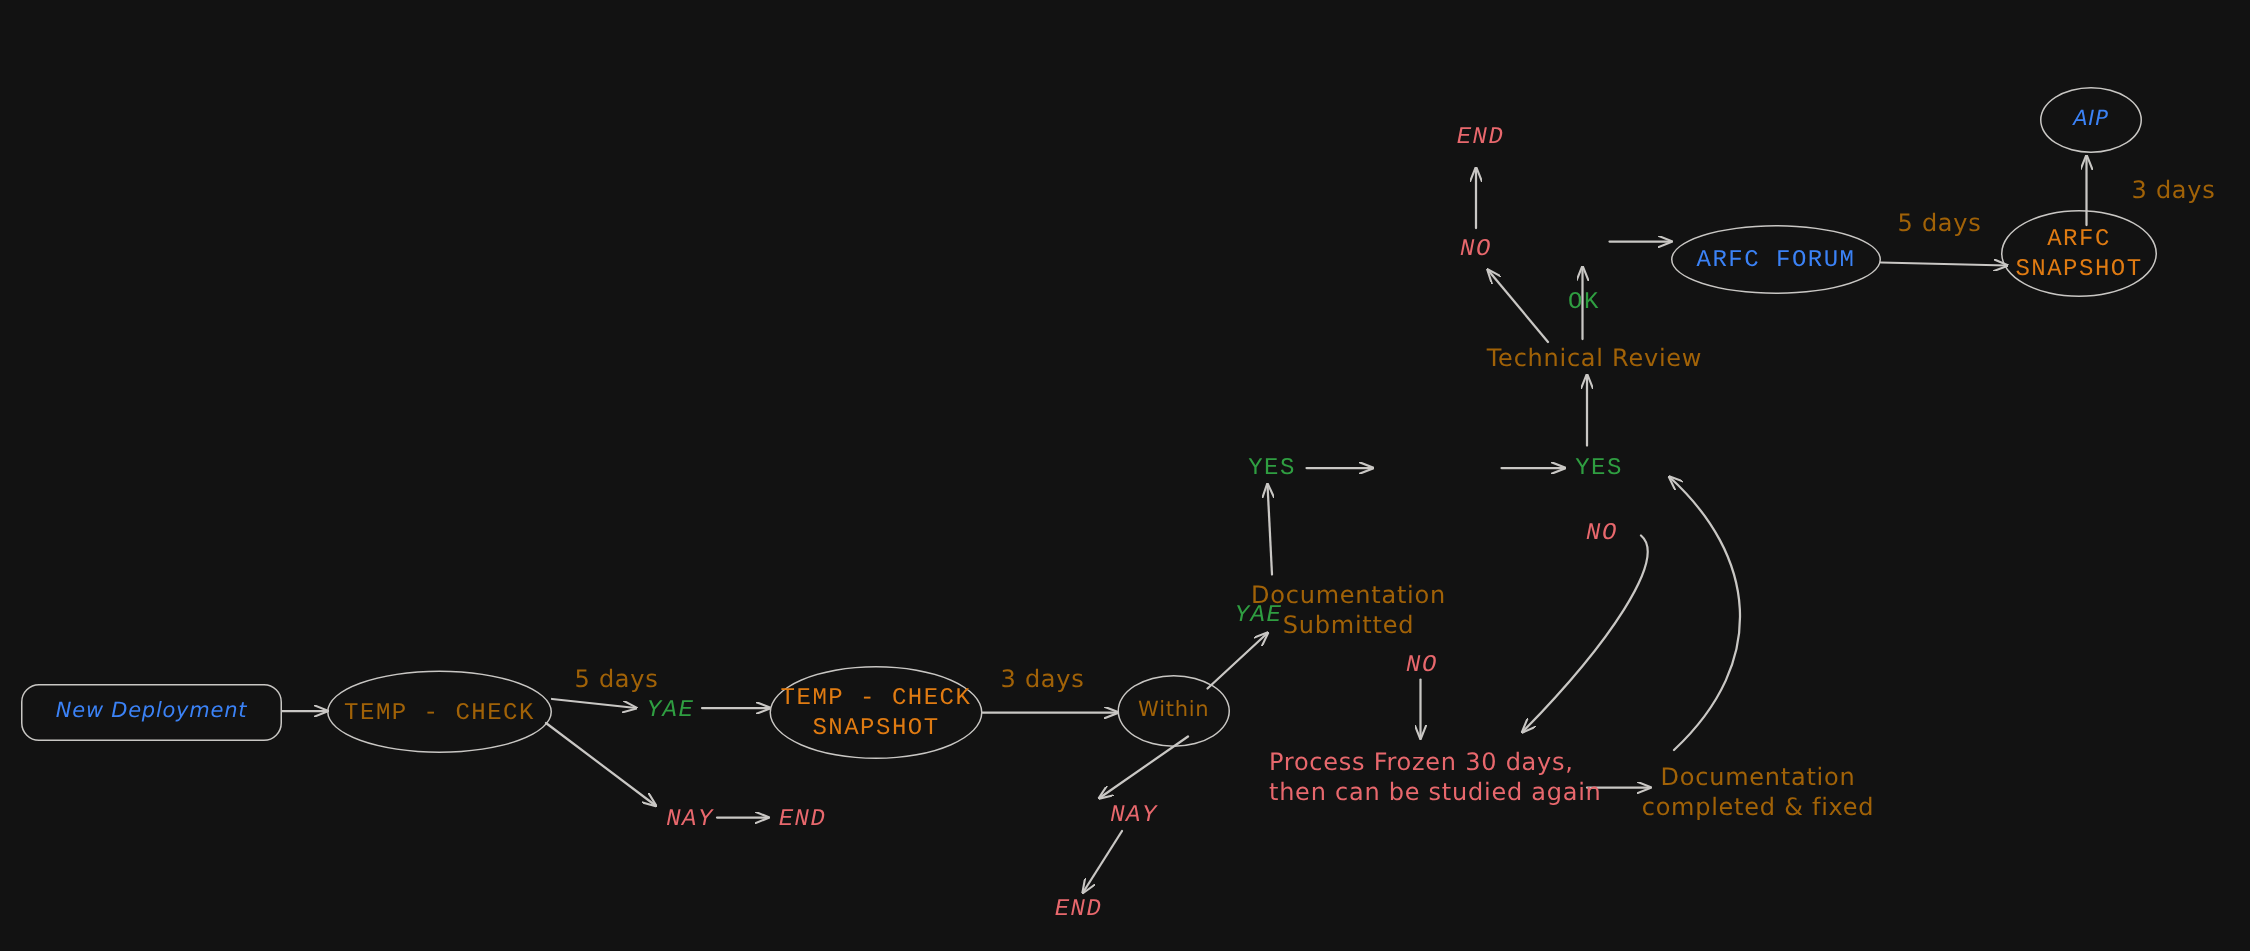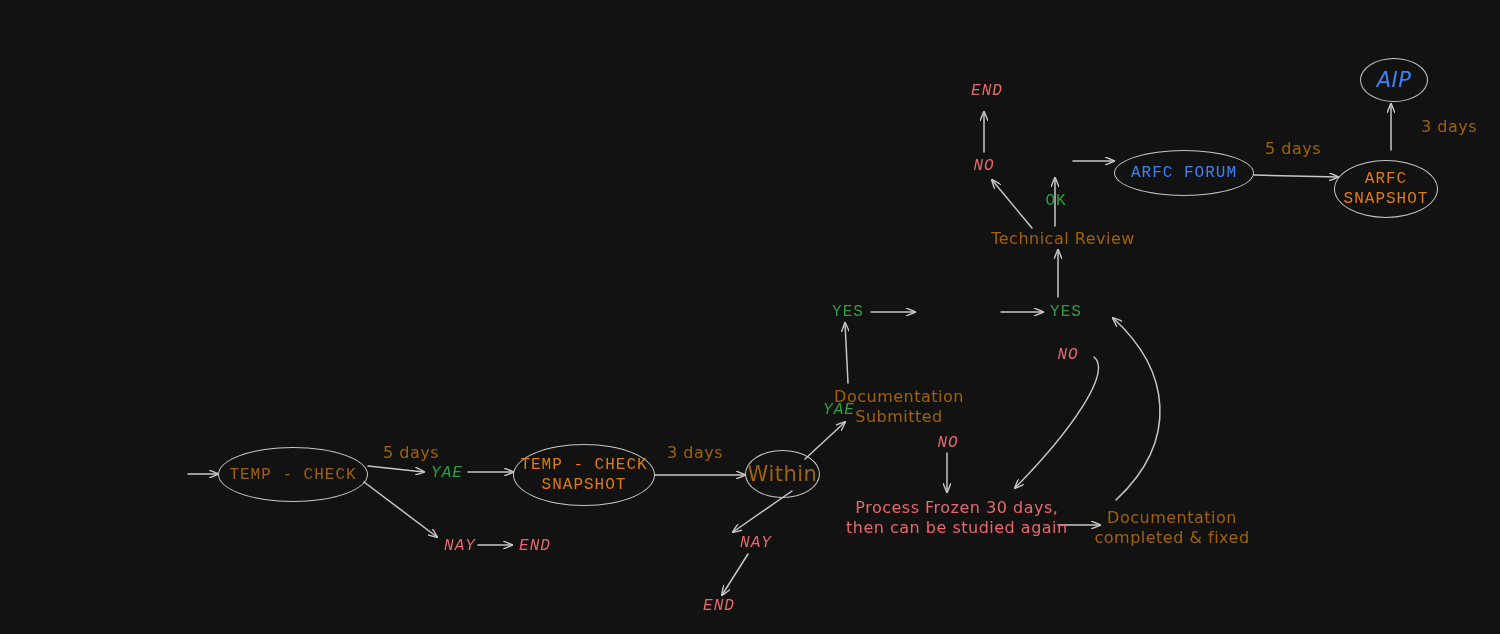--- a/index.html
+++ b/index.html
@@ -33,21 +33,21 @@
     letter-spacing: 0.5px;
   }
   .label { background: transparent; }
 
   .txt-white  { color: #a16207; }
   .txt-green  { color: #2f9e41; }
   .txt-red    { color: #e8686d; }
   .txt-orange { color: #e07b12; }
   .txt-blue   { color: #3b82f6; }
   .f-md  { font-size: 16px; }
-  .f-lg  { font-size: 21px; }
+  .f-lg  { font-size: 14px; }
 
   .italic { font-style: italic; }
   .mono   { font-family: Liberation Mono, monospace; letter-spacing: 1px; }
 
   .rect-node {
     border: 1.6px solid #c9c7c4;
     border-radius: 12px;
     box-sizing: border-box;
   }
   .ellipse-node {
@@ -110,39 +110,42 @@
       <path d="M984,152 L984,112"></path>
 
       <path d="M1073,161 L1114,161"></path>
 
       <path d="M1254,175 L1338,177"></path>
 
       <path d="M1391,150 L1391,104"></path>
     </g>
   </svg>
 
+  <div class="node rect-node txt-blue italic f-lg" style="left:14px; top:456px; width:174px; height:38px;">
+    <span>New Deployment</span>
+  </div>
 
   <div class="node ellipse-node txt-white mono f-md" style="left:218px; top:447px; width:150px; height:55px;">
     <span>TEMP - CHECK</span>
   </div>
 
   <div class="node ellipse-node txt-orange mono f-md" style="left:513px; top:444px; width:142px; height:62px;">
     <span>TEMP - CHECK
 SNAPSHOT</span>
   </div>
 
   <div class="node ellipse-node txt-white f-lg" style="left:745px; top:450px; width:75px; height:48px;">
     <span>Within</span>
   </div>
 
   <div class="node ellipse-node txt-blue mono f-md" style="left:1114px; top:150px; width:140px; height:46px;">
     <span>ARFC FORUM</span>
   </div>
 
-  <div class="node ellipse-node txt-orange mono f-md" style="left:1334px; top:160px; width:104px; height:58px;">
+  <div class="node ellipse-node txt-orange mono f-md" style="left:1334px; top:140px; width:104px; height:58px;">
     <span>ARFC
 SNAPSHOT</span>
   </div>
 
   <div class="node ellipse-node txt-blue italic f-lg" style="left:1360px; top:58px; width:68px; height:44px;">
     <span>AIP</span>
   </div>
 
   <div class="label txt-white f-md" style="left:374px; top:442px; width:74px; height:22px;">
     <span>5 days</span>
@@ -195,21 +198,21 @@
 
 
   <div class="label txt-green mono f-md" style="left:1043px; top:301px; width:46px; height:22px;">
     <span>YES</span>
   </div>
 
   <div class="label txt-red mono italic f-md" style="left:930px; top:432px; width:36px; height:22px;">
     <span>NO</span>
   </div>
 
-  <div class="label txt-red f-md" style="left:846px; top:496px; width:212px; height:44px; text-align:center; justify-content:flex-start;">
+  <div class="label txt-red f-md" style="left:846px; top:496px; width:212px; height:44px; text-align:left; justify-content:flex-start;">
     <span>Process Frozen 30 days,
 then can be studied again</span>
   </div>
 
   <div class="label txt-white f-md" style="left:1100px; top:506px; width:144px; height:44px;">
     <span>Documentation
 completed &amp; fixed</span>
   </div>
 
   <div class="label txt-red mono italic f-md" style="left:1050px; top:344px; width:36px; height:22px;">

